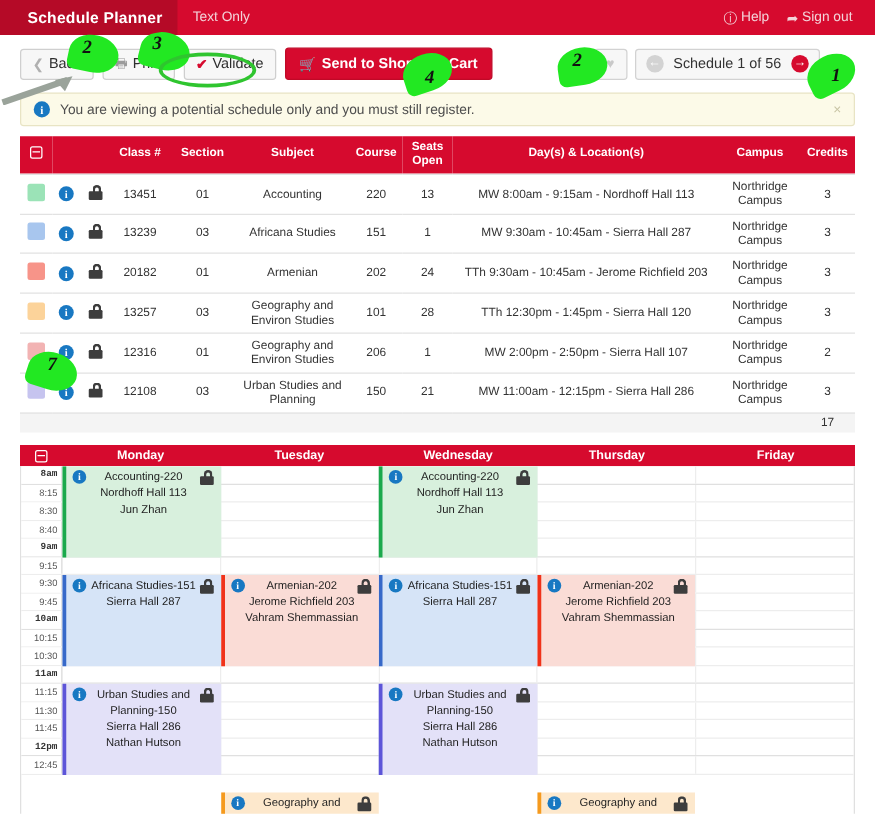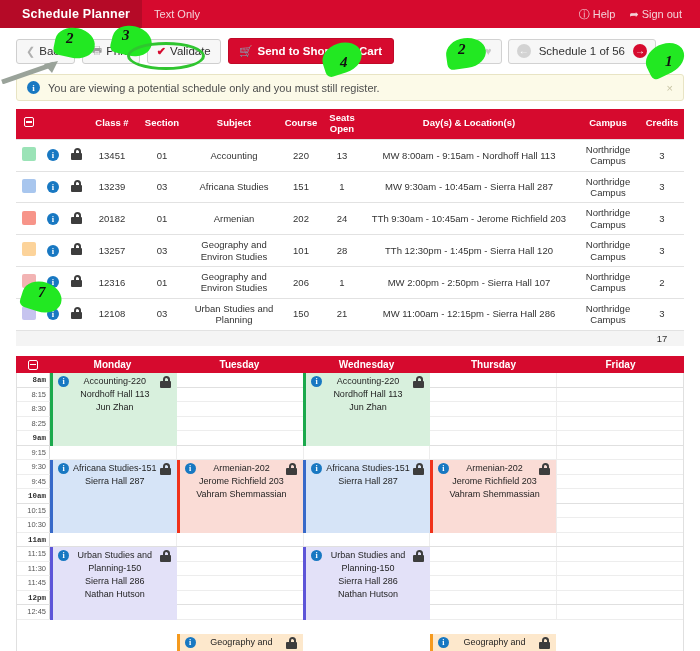--- a/index.html
+++ b/index.html
@@ -511,21 +511,21 @@
         </div>
         <div class="slot">
           <div class="tlabel">8:30</div>
           <div class="cell"></div>
           <div class="cell"></div>
           <div class="cell"></div>
           <div class="cell"></div>
           <div class="cell"></div>
         </div>
         <div class="slot">
-          <div class="tlabel">8:25</div>
+          <div class="tlabel">8:40</div>
           <div class="cell"></div>
           <div class="cell"></div>
           <div class="cell"></div>
           <div class="cell"></div>
           <div class="cell"></div>
         </div>
         <div class="slot hour">
           <div class="tlabel big">9am</div>
           <div class="cell"></div>
           <div class="cell"></div>

